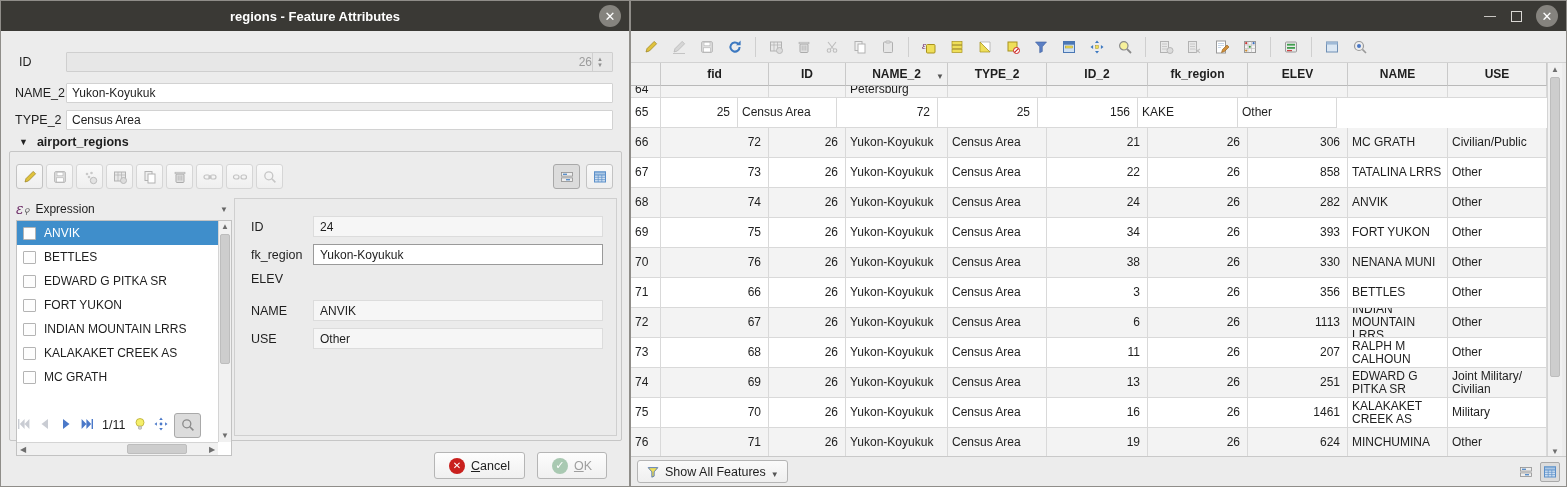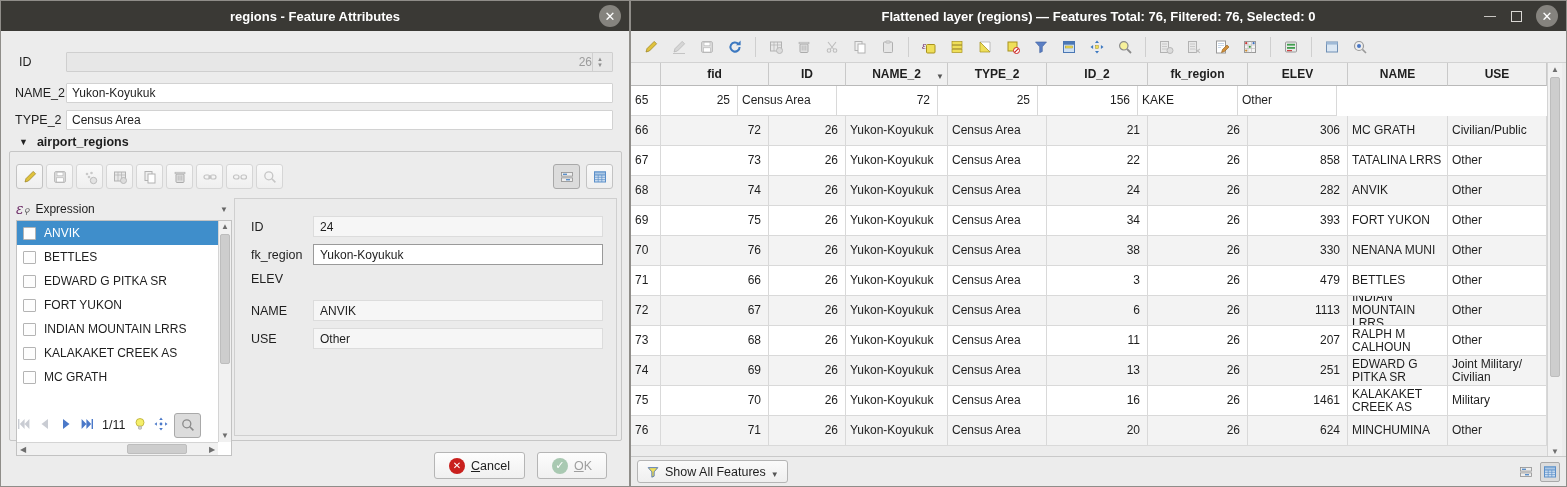--- a/index.html
+++ b/index.html
@@ -300,21 +300,20 @@
     </div>
     <div class="btn disabled">
       <span class="okc dis">✓</span>
       <span><span class="u">O</span><span id="ok-rest">K</span></span>
     </div>
   </div>
 </div>
 
 <div class="window" style="left:630px; width:937px;">
   <div class="titlebar">
-    <span class="title">Flattened layer (regions) — Features Total: 76, Filtered: 76, Selected: 0</span>
     <div class="win-btns">
       <span class="minmax">—</span>
       <span class="maxbox"></span>
       <div class="circle-close">✕</div>
     </div>
   </div>
 
   <div class="toolbar" id="right-toolbar">
       <div class="tibtn">
         <span class="icon16"><svg viewBox="0 0 16 16" width="16" height="16">
@@ -490,20 +489,32 @@
         <div class="tcell" style="width: 108px;">fid</div>
         <div class="tcell" style="width: 77px;">ID</div>
         <div class="tcell" style="width: 102px;">NAME_2<span class="sortmark">▼</span></div>
         <div class="tcell" style="width: 99px;">TYPE_2</div>
         <div class="tcell" style="width: 101px;">ID_2</div>
         <div class="tcell" style="width: 100px;">fk_region</div>
         <div class="tcell" style="width: 100px;">ELEV</div>
         <div class="tcell" style="width: 100px;">NAME</div>
         <div class="tcell" style="width: 99px;">USE</div>
       </div>
+      <div class="trow" style="height: 12px; overflow: hidden; background: rgb(243, 243, 243);">
+        <div class="tcell" style="width: 30px; align-items: flex-end;">64</div>
+        <div class="tcell num" style="width: 108px; align-items: flex-end;"></div>
+        <div class="tcell num" style="width: 77px; align-items: flex-end;"></div>
+        <div class="tcell" style="width: 102px; align-items: flex-end;">Petersburg</div>
+        <div class="tcell" style="width: 99px; align-items: flex-end;"></div>
+        <div class="tcell num" style="width: 101px; align-items: flex-end;"></div>
+        <div class="tcell num" style="width: 100px; align-items: flex-end;"></div>
+        <div class="tcell num" style="width: 100px; align-items: flex-end;"></div>
+        <div class="tcell" style="width: 100px; align-items: flex-end;"></div>
+        <div class="tcell" style="width: 99px; align-items: flex-end;"></div>
+      </div>
       <div class="trow" style="height: 30px; overflow: hidden; background: rgb(255, 255, 255);">
         <div class="tcell" style="width: 30px;">65</div>
         <div class="tcell num" style="width: 77px;">25</div>
         <div class="tcell" style="width: 99px;">Census Area</div>
         <div class="tcell num" style="width: 101px;">72</div>
         <div class="tcell num" style="width: 100px;">25</div>
         <div class="tcell num" style="width: 100px;">156</div>
         <div class="tcell" style="width: 100px;">KAKE</div>
         <div class="tcell" style="width: 99px;">Other</div>
       </div>
@@ -568,21 +579,21 @@
         <div class="tcell" style="width: 99px;">Other</div>
       </div>
       <div class="trow" style="height: 30px; overflow: hidden; background: rgb(255, 255, 255);">
         <div class="tcell" style="width: 30px;">71</div>
         <div class="tcell num" style="width: 108px;">66</div>
         <div class="tcell num" style="width: 77px;">26</div>
         <div class="tcell" style="width: 102px;">Yukon-Koyukuk</div>
         <div class="tcell" style="width: 99px;">Census Area</div>
         <div class="tcell num" style="width: 101px;">3</div>
         <div class="tcell num" style="width: 100px;">26</div>
-        <div class="tcell num" style="width: 100px;">479</div>
+        <div class="tcell num" style="width: 100px;">356</div>
         <div class="tcell" style="width: 100px;">BETTLES</div>
         <div class="tcell" style="width: 99px;">Other</div>
       </div>
       <div class="trow" style="height: 30px; overflow: hidden; background: rgb(243, 243, 243);">
         <div class="tcell" style="width: 30px;">72</div>
         <div class="tcell num" style="width: 108px;">67</div>
         <div class="tcell num" style="width: 77px;">26</div>
         <div class="tcell" style="width: 102px;">Yukon-Koyukuk</div>
         <div class="tcell" style="width: 99px;">Census Area</div>
         <div class="tcell num" style="width: 101px;">6</div>
@@ -626,21 +637,21 @@
         <div class="tcell num" style="width: 100px;">1461</div>
         <div class="tcell" style="width: 100px;">KALAKAKET CREEK  AS</div>
         <div class="tcell" style="width: 99px;">Military</div>
       </div>
       <div class="trow" style="height: 30px; overflow: hidden; background: rgb(243, 243, 243);">
         <div class="tcell" style="width: 30px;">76</div>
         <div class="tcell num" style="width: 108px;">71</div>
         <div class="tcell num" style="width: 77px;">26</div>
         <div class="tcell" style="width: 102px;">Yukon-Koyukuk</div>
         <div class="tcell" style="width: 99px;">Census Area</div>
-        <div class="tcell num" style="width: 101px;">20</div>
+        <div class="tcell num" style="width: 101px;">19</div>
         <div class="tcell num" style="width: 100px;">26</div>
         <div class="tcell num" style="width: 100px;">624</div>
         <div class="tcell" style="width: 100px;">MINCHUMINA</div>
         <div class="tcell" style="width: 99px;">Other</div>
       </div>
     </div>
 
   <div class="vsb" style="left:916px; top:62px; width:15px; height:395px;">
     <div class="sb-arrow" style="height:13px; line-height:13px;">▲</div>
     <div class="sb-thumb" style="position:absolute; left:2px; right:2px; top:14px; height:300px;"></div>

